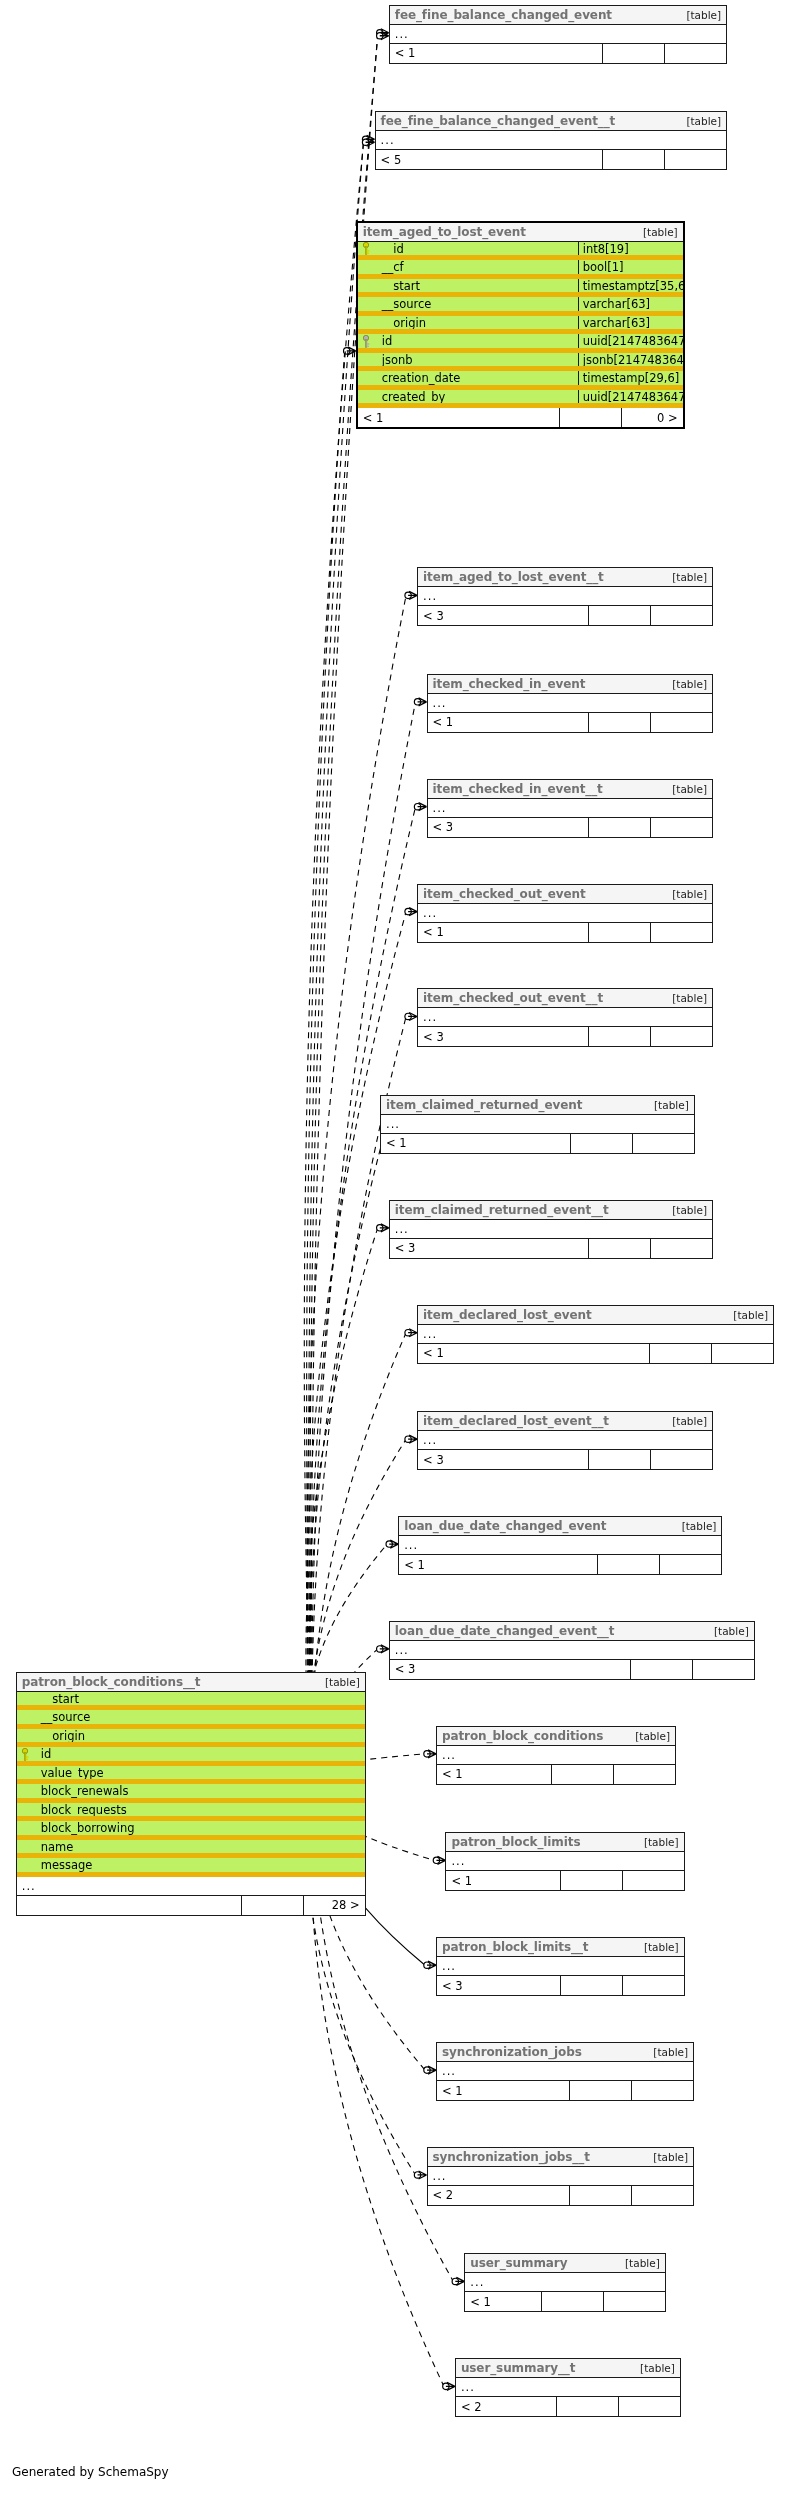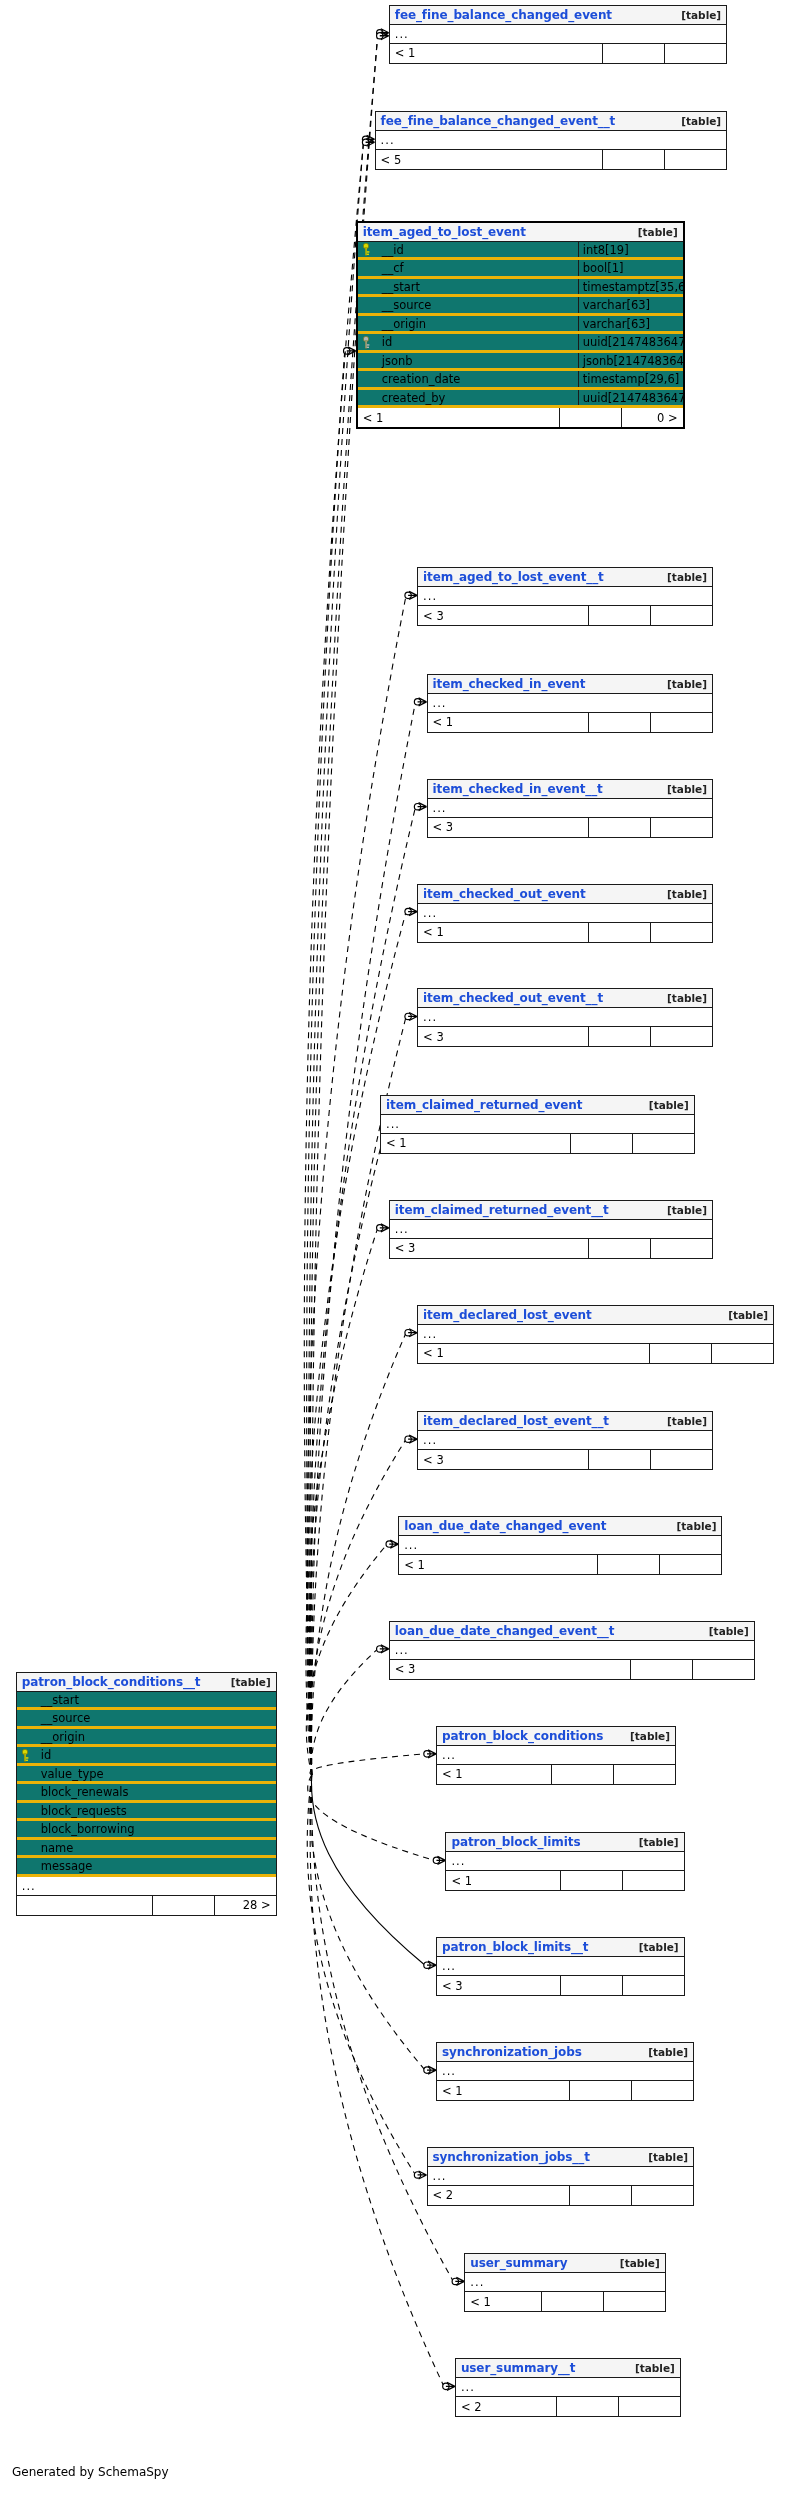--- a/index.html
+++ b/index.html
@@ -48,36 +48,36 @@
     padding: 0 5px;
     display: flex;
     align-items: center;
     justify-content: space-between;
     white-space: nowrap;
     overflow: hidden;
   }
   .tbl-title .tname {
     font-weight: bold;
     font-size: 12px;
-    color: #1d4ed8;
+    color: #737373;
     letter-spacing: -0.1px;
   }
   .tbl-title .ttag {
-    font-weight: bold;
+    font-weight: normal;
     font-size: 10.5px;
     color: #222;
     padding-left: 6px;
   }
   .col-row {
     box-sizing: border-box;
     height: 18.5px;
     display: flex;
     align-items: stretch;
-    border-bottom: 3px solid #eab308;
-    background: #0f766e;
+    border-bottom: 5px solid #eab308;
+    background: #bef264;
   }
   .col-row:last-child { border-bottom: none; }
   .col-name {
     box-sizing: border-box;
     flex: 1 1 auto;
     display: flex;
     align-items: center;
     font-size: 11.5px;
     color: #000;
     padding-left: 6px;
@@ -387,21 +387,21 @@
           <span class="keyslot"></span>
           <span class="col-name">created_by</span>
           <span class="col-type">uuid[2147483647]</span>
         </div>
         <div class="foot-row">
           <div class="foot-cell foot-left">&lt; 1</div>
           <div class="foot-cell foot-mid"></div>
           <div class="foot-cell foot-right">0 &gt;</div>
         </div>
       </div>
-      <div class="table-node" style="left:15.74px;top:1671.8089171974523px;width:261px;">
+      <div class="table-node" style="left:15.74px;top:1671.8089171974523px;width:350px;">
         <div class="tbl-title">
           <span class="tname">patron_block_conditions__t</span>
           <span class="ttag">[table]</span>
         </div>
         <div class="col-row">
           <span class="keyslot"></span>
           <span class="col-name">__start</span>
         </div>
         <div class="col-row">
           <span class="keyslot"></span>

